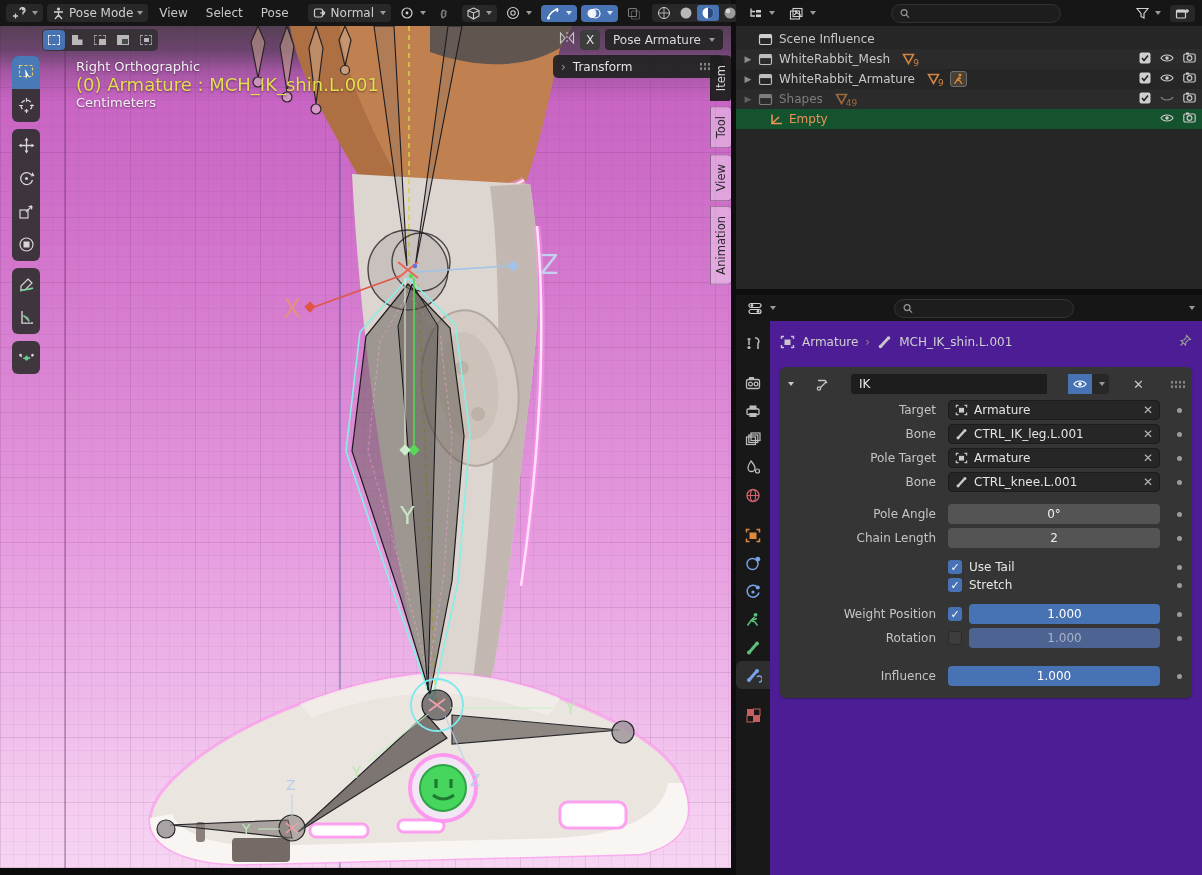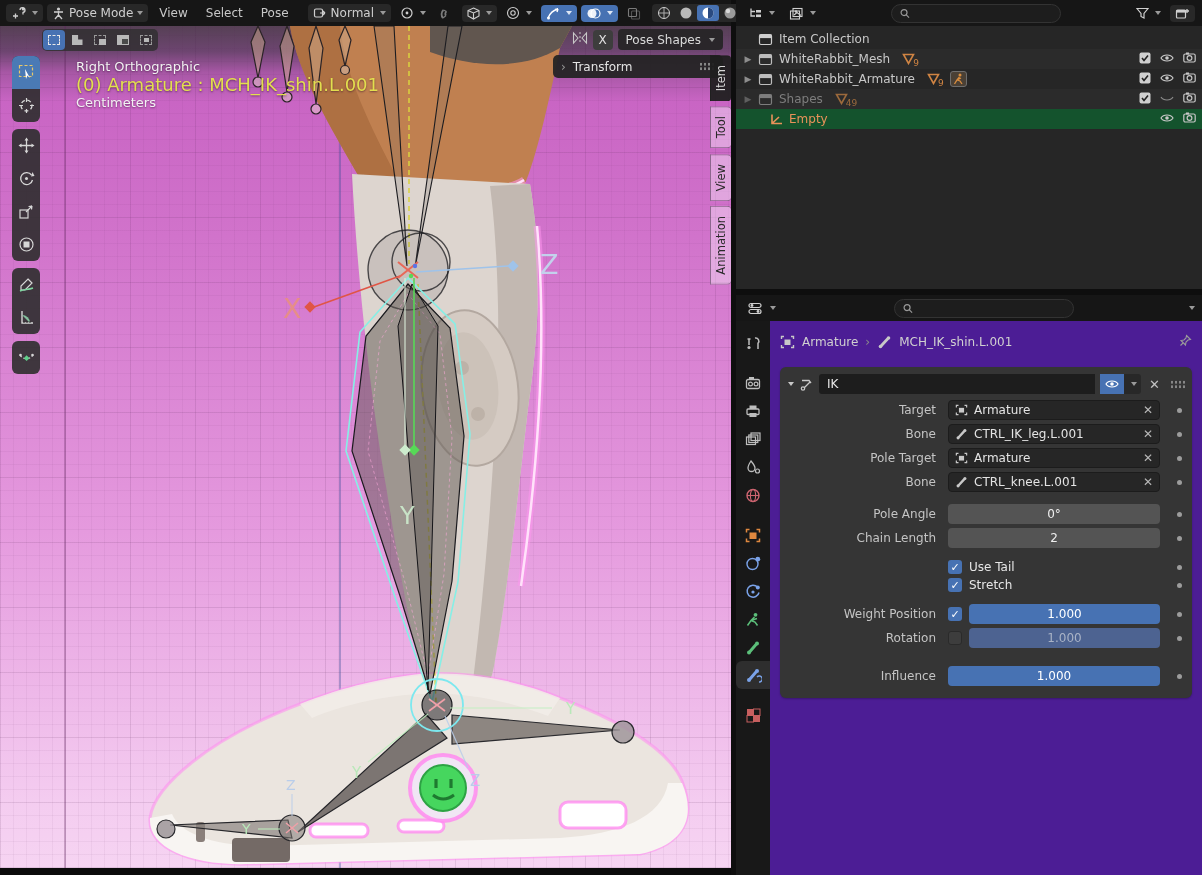--- a/index.html
+++ b/index.html
@@ -116,21 +116,21 @@
   .pr-main { flex:1; padding:8px 10px 0 10px; min-width:0; }
   .breadcrumb { display:flex; align-items:center; gap:7px; height:26px; color:#d0d0d0; }
   .bc-sep { color:#8a8a8a; }
   .pin { margin-left:auto; color:#9a9a9a; }
   .add-btn { margin-top:8px; height:22px; background:#232323; border:1px solid #3a3a3a;
              border-radius:4px; display:flex; align-items:center; padding:0 9px; color:#dcdcdc; }
   .add-btn .chev { margin-left:auto; }
 
   .panel { margin-top:12px; background:#353535; border-radius:6px; padding:5px 6px 12px 6px;
            box-shadow:0 1px 2px rgba(0,0,0,.25); }
-  .panel-head { display:flex; align-items:center; gap:5px; height:24px; }
+  .panel-head { display:flex; align-items:center; gap:21px; height:24px; }
   .name-field { flex:1; background:#1d1d1d; border-radius:3px 0 0 3px; height:20px; display:flex;
                 align-items:center; padding:0 8px; color:#e8e8e8; }
   .eye-btn { width:24px; height:20px; background:#4772b3; display:flex; align-items:center;
              justify-content:center; color:#fff; }
   .dd-btn { width:17px; height:20px; background:#282828; border-radius:0 3px 3px 0; display:flex;
             align-items:center; justify-content:center; }
   .close-x { color:#c4c4c4; padding:0 3px; font-size:13px; }
 
   .prow { display:grid; grid-template-columns:150px 1fr 14px; column-gap:12px; align-items:center;
           margin-top:4px; }
@@ -420,21 +420,21 @@
 
       <div class="vp-row2-right">
         <span>
           <svg width="16" height="14" viewBox="0 0 16 14">
               <path d="M6 7 L1.5 2 L1.5 12 Z M10 7 L14.5 2 L14.5 12 Z" stroke="#c8c8c8" fill="none" stroke-width="1.1"></path>
               <line x1="8" y1="1" x2="8" y2="13" stroke="#c8c8c8" stroke-dasharray="2 2"></line>
             </svg>
         </span>
         <div class="xbtn">X</div>
         <div class="pose-opt">
-          <span>Pose Shapes</span>
+          <span>Pose Armature</span>
           <span class="chev"></span>
         </div>
       </div>
 
       <div class="transform-panel">
         <span style="color:#9a9a9a">›</span>
         <span>Transform</span>
         <span class="dots"></span>
       </div>
       <div class="side-tabs">
@@ -564,21 +564,21 @@
             </svg>
         </div>
       </div>
       <div class="ol-rows">
         <div class="ol-row">
           <span style="width:12px"></span>
           <svg width="15" height="13" viewBox="0 0 15 13">
               <rect x="1.5" y="1.5" width="12" height="10" rx="1.5" stroke="#cfcfcf" fill="none" stroke-width="1.2"></rect>
               <rect x="1.5" y="1.5" width="12" height="3.6" fill="#cfcfcf"></rect>
             </svg>
-          <span class="lbl">Item Collection</span>
+          <span class="lbl">Scene Influence</span>
         </div>
         <div class="ol-row alt">
           <span class="disc">▶</span>
           <svg width="15" height="13" viewBox="0 0 15 13">
               <rect x="1.5" y="1.5" width="12" height="10" rx="1.5" stroke="#bdbdbd" fill="none" stroke-width="1.2"></rect>
               <rect x="1.5" y="1.5" width="12" height="3.6" fill="#bdbdbd"></rect>
             </svg>
           <span class="lbl">WhiteRabbit_Mesh</span>
           <span class="tri-badge">
             <svg width="13" height="12" viewBox="0 0 13 12">

